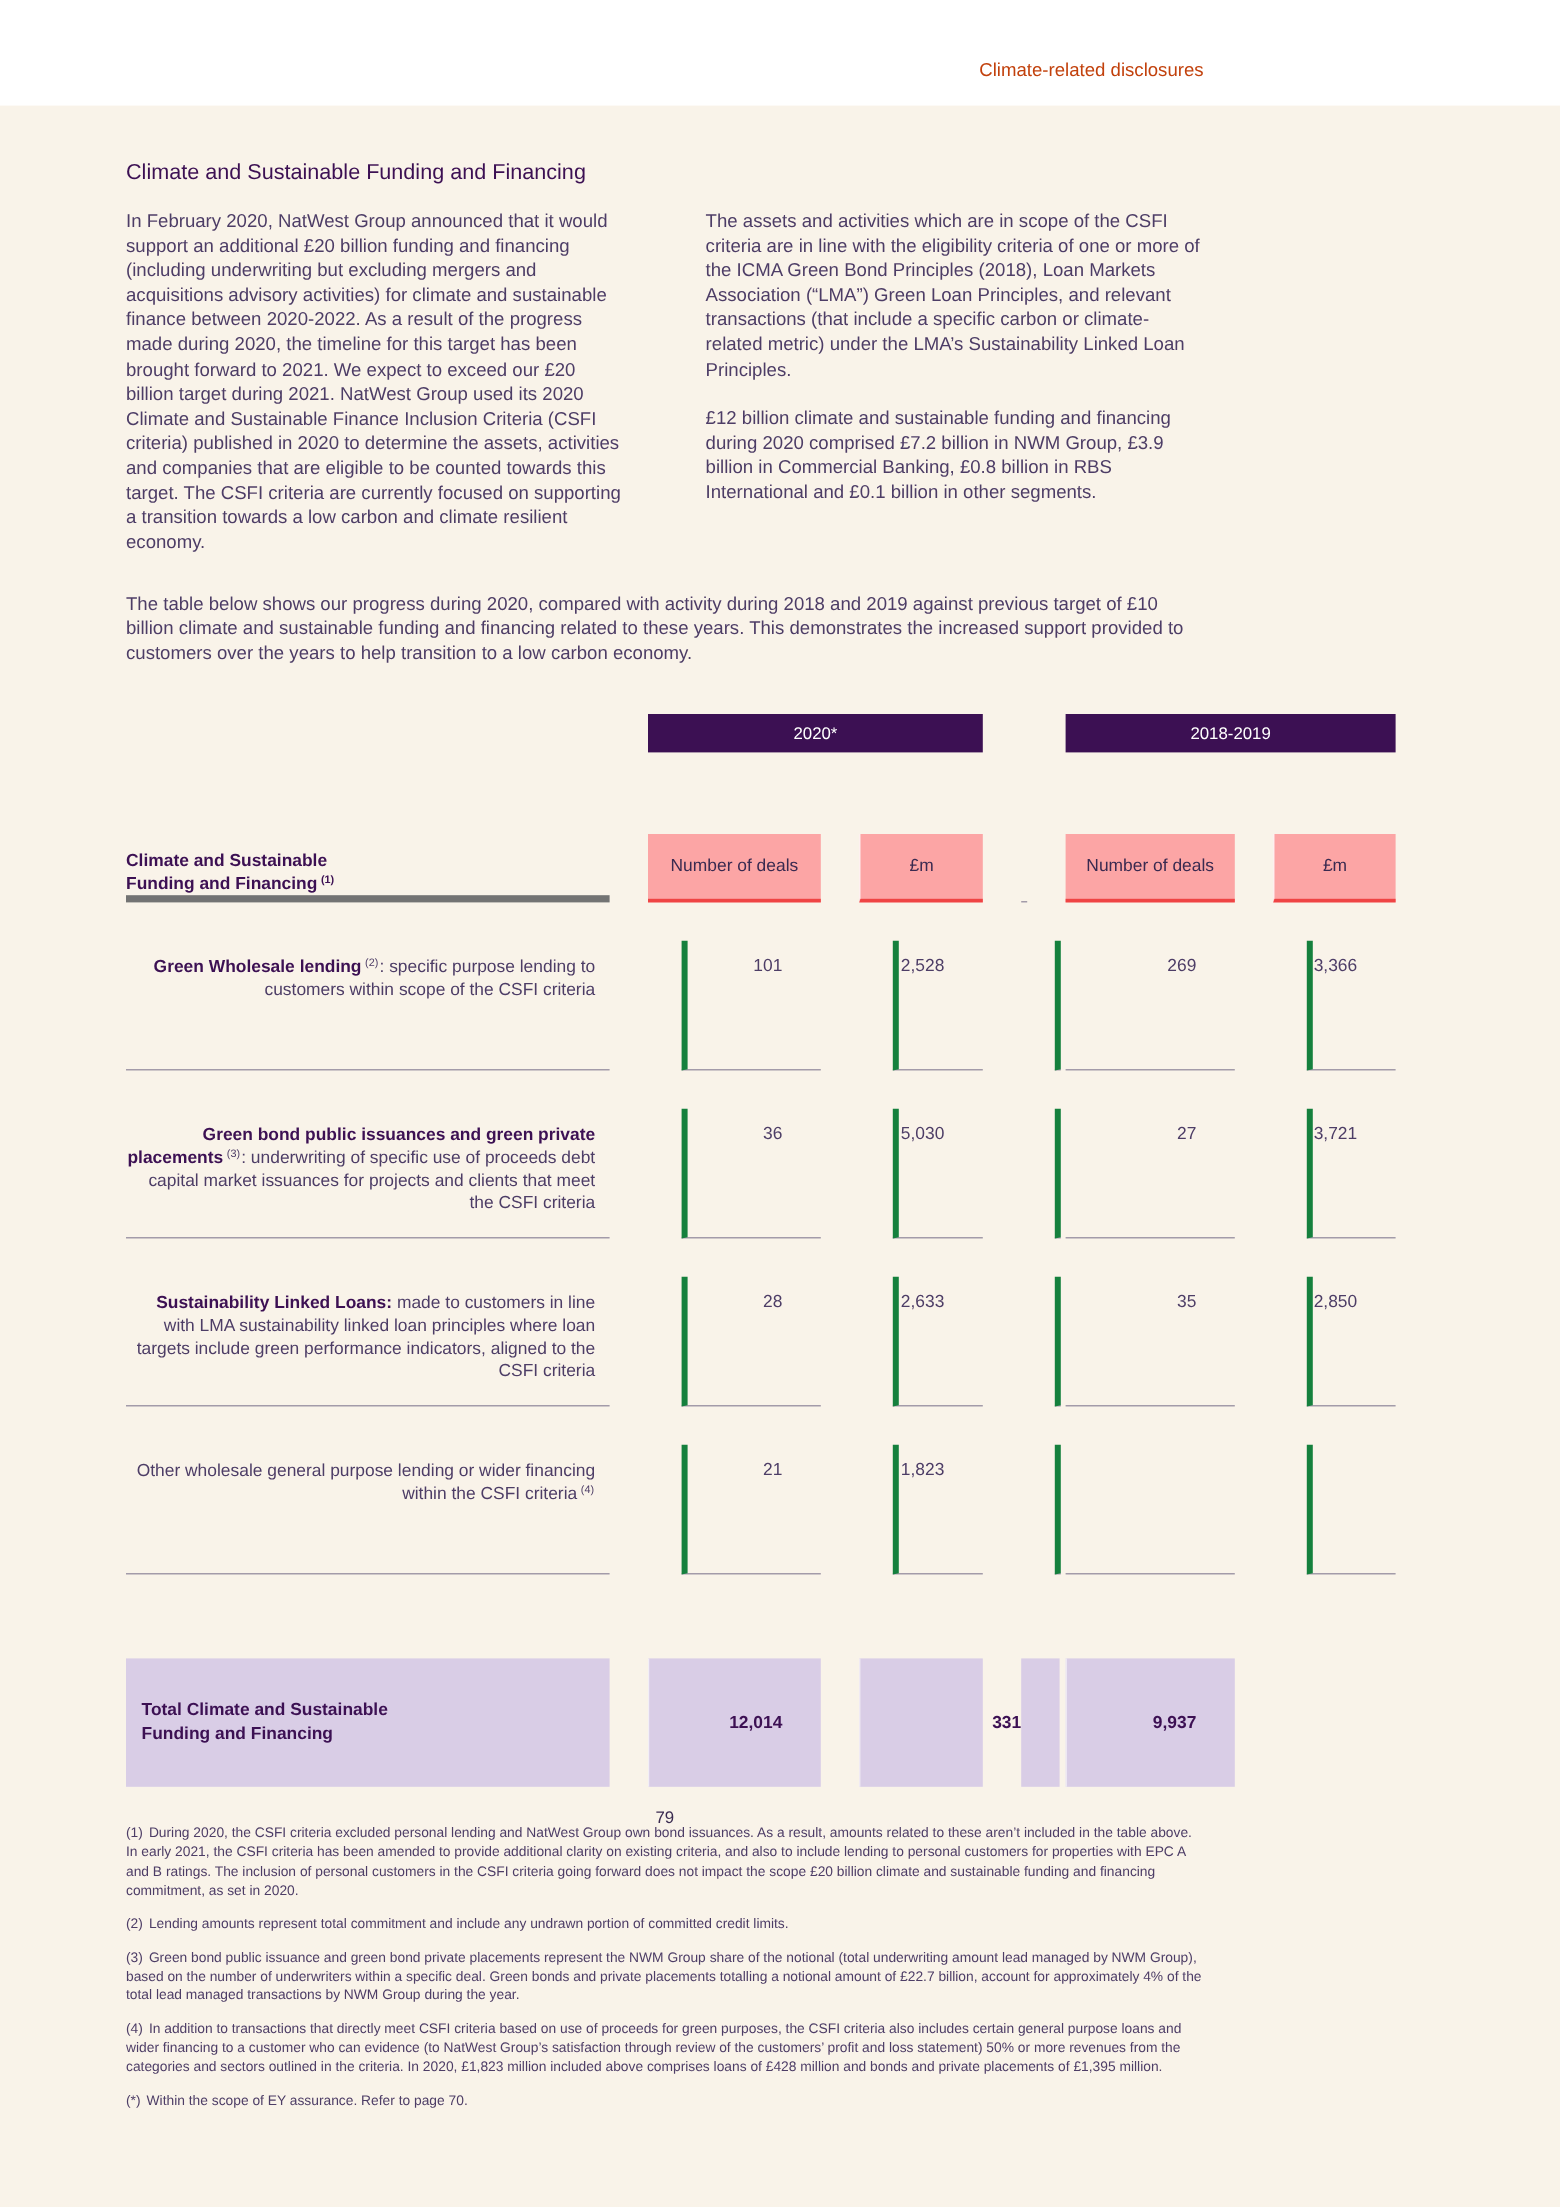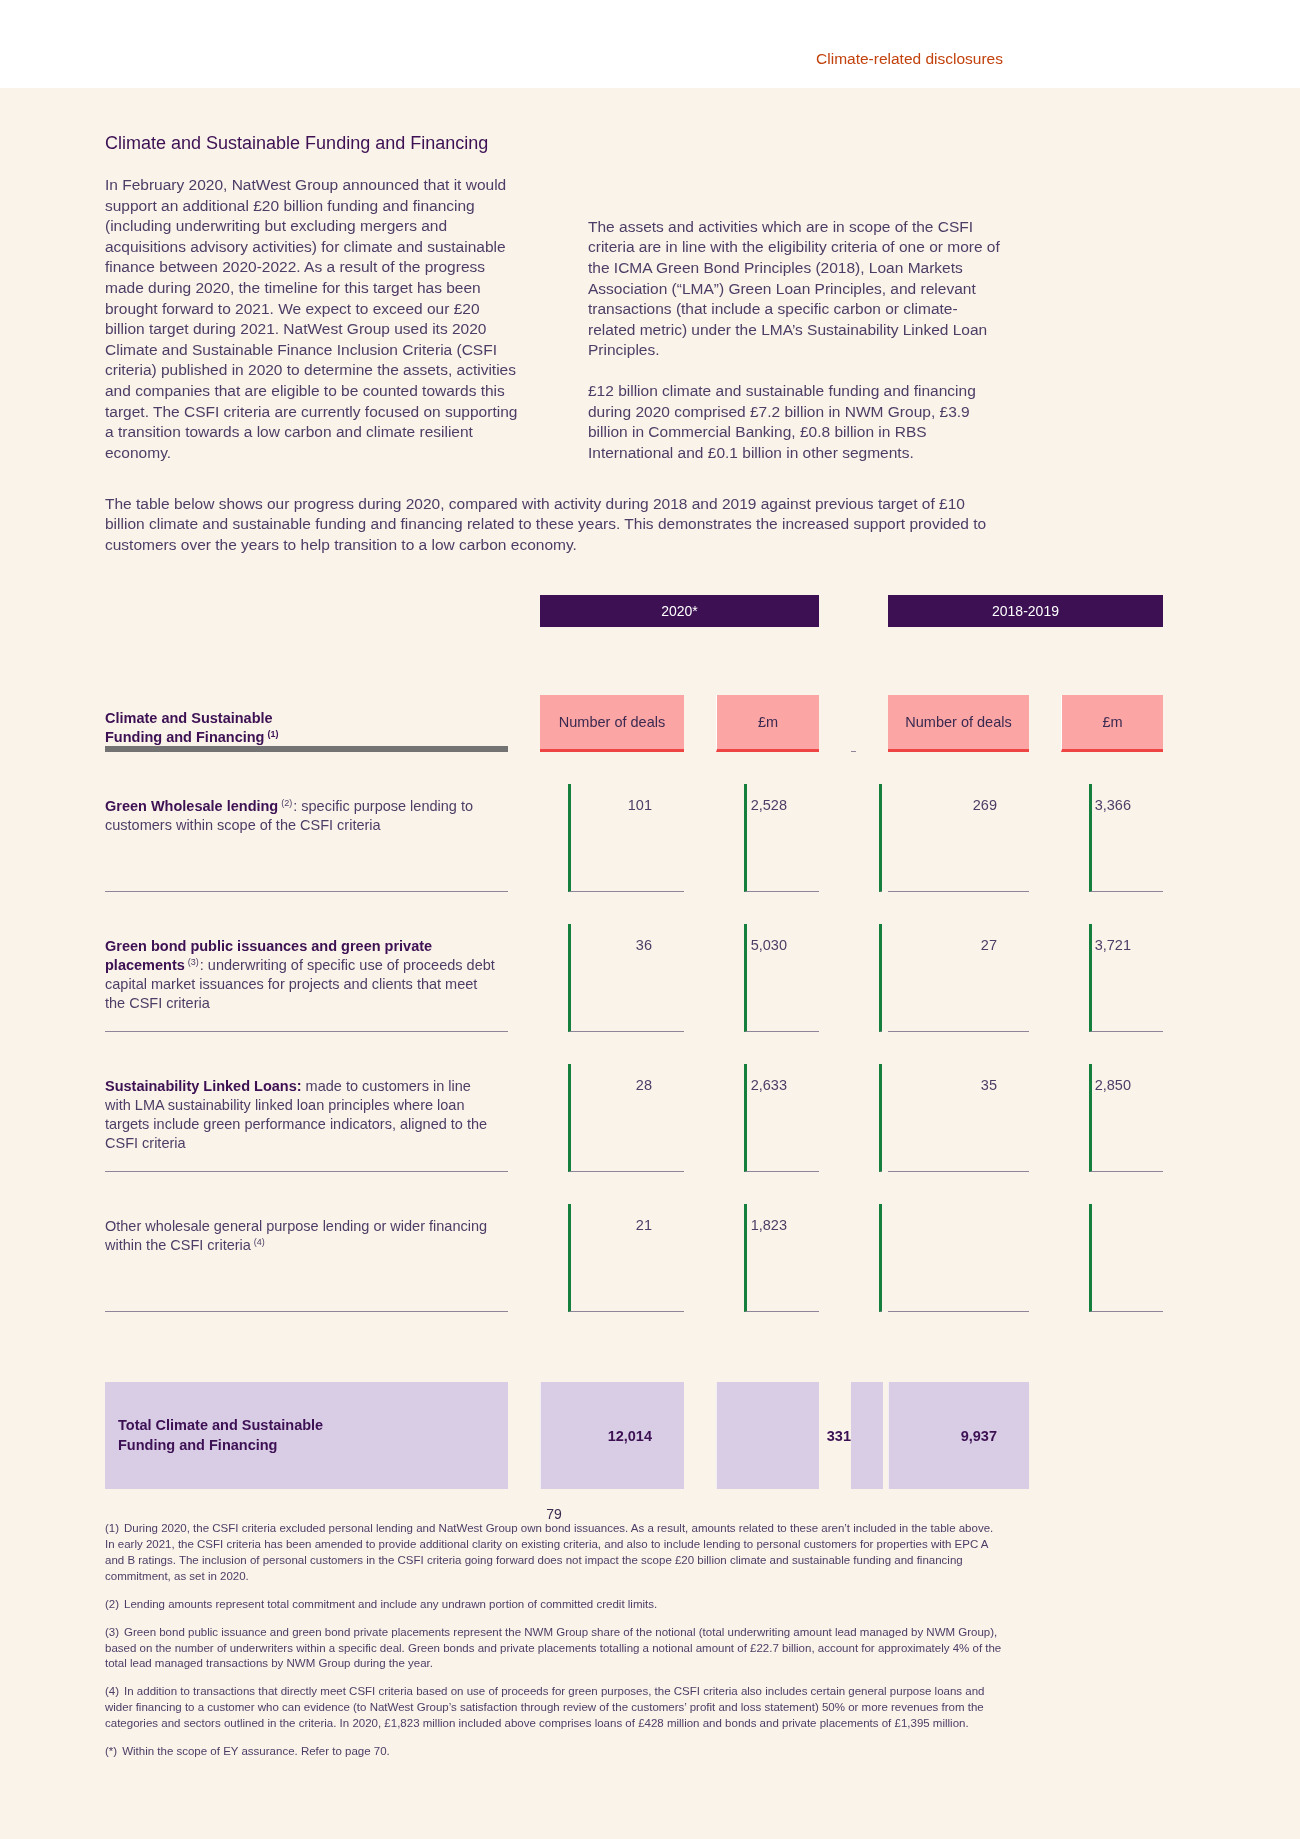--- a/index.html
+++ b/index.html
@@ -24,21 +24,21 @@
 
   .content { padding:0 297px 0 105px; }
 
   .page-title {
     margin-top:45px;
     font-size:18px;
     font-weight:normal;
     color:#3c1053;
   }
 
-  .cols { display:flex; gap:68px; margin-top:21px;align-items:flex-end; }
+  .cols { display:flex; gap:68px; margin-top:21px; }
   .col { width:426px; font-size:15.5px; line-height:1.33; }
   .col p + p { margin-top:20px; }
 
   .table-intro { margin-top:30px; font-size:15.5px; line-height:1.33; width:898px; }
 
   
   .table-wrap { margin-top:40px; width:898px; }
   .grid {
     display:grid;
     grid-template-columns:403px 144px 103px 5px 141px 102px;
@@ -80,28 +80,29 @@
     text-align:center;
   }
   .gaphdr { border-bottom:1px solid #8e8599; }
   .sep { border-left:1px solid #ffffff; }
 
   .lbl {
     min-height:108px;
     padding:13px 12px 0 0;
     line-height:1.3;
     border-bottom:1px solid #8e8599;
+    text-align:right;
   }
   .num {
     padding:13px 32px 0 0;
     text-align:right;
     border-bottom:1px solid #8e8599;
   }
   .gapc { border-bottom:1px solid #8e8599; }
-  .vl { border-left:3px solid #15803d;margin-left:28px; }
+  .vl { border-left:5px solid #15803d;margin-left:28px; }
   .b { font-weight:bold; color:#3c1053; }
   sup { font-size:9px; vertical-align:5px; margin:0 1px 0 3px; }
   sup:empty, span:empty { display:none; }
 
   .t-lbl {
     background:#d9cde6;
     min-height:107px;
     display:flex;
     align-items:center;
     padding-left:13px;

